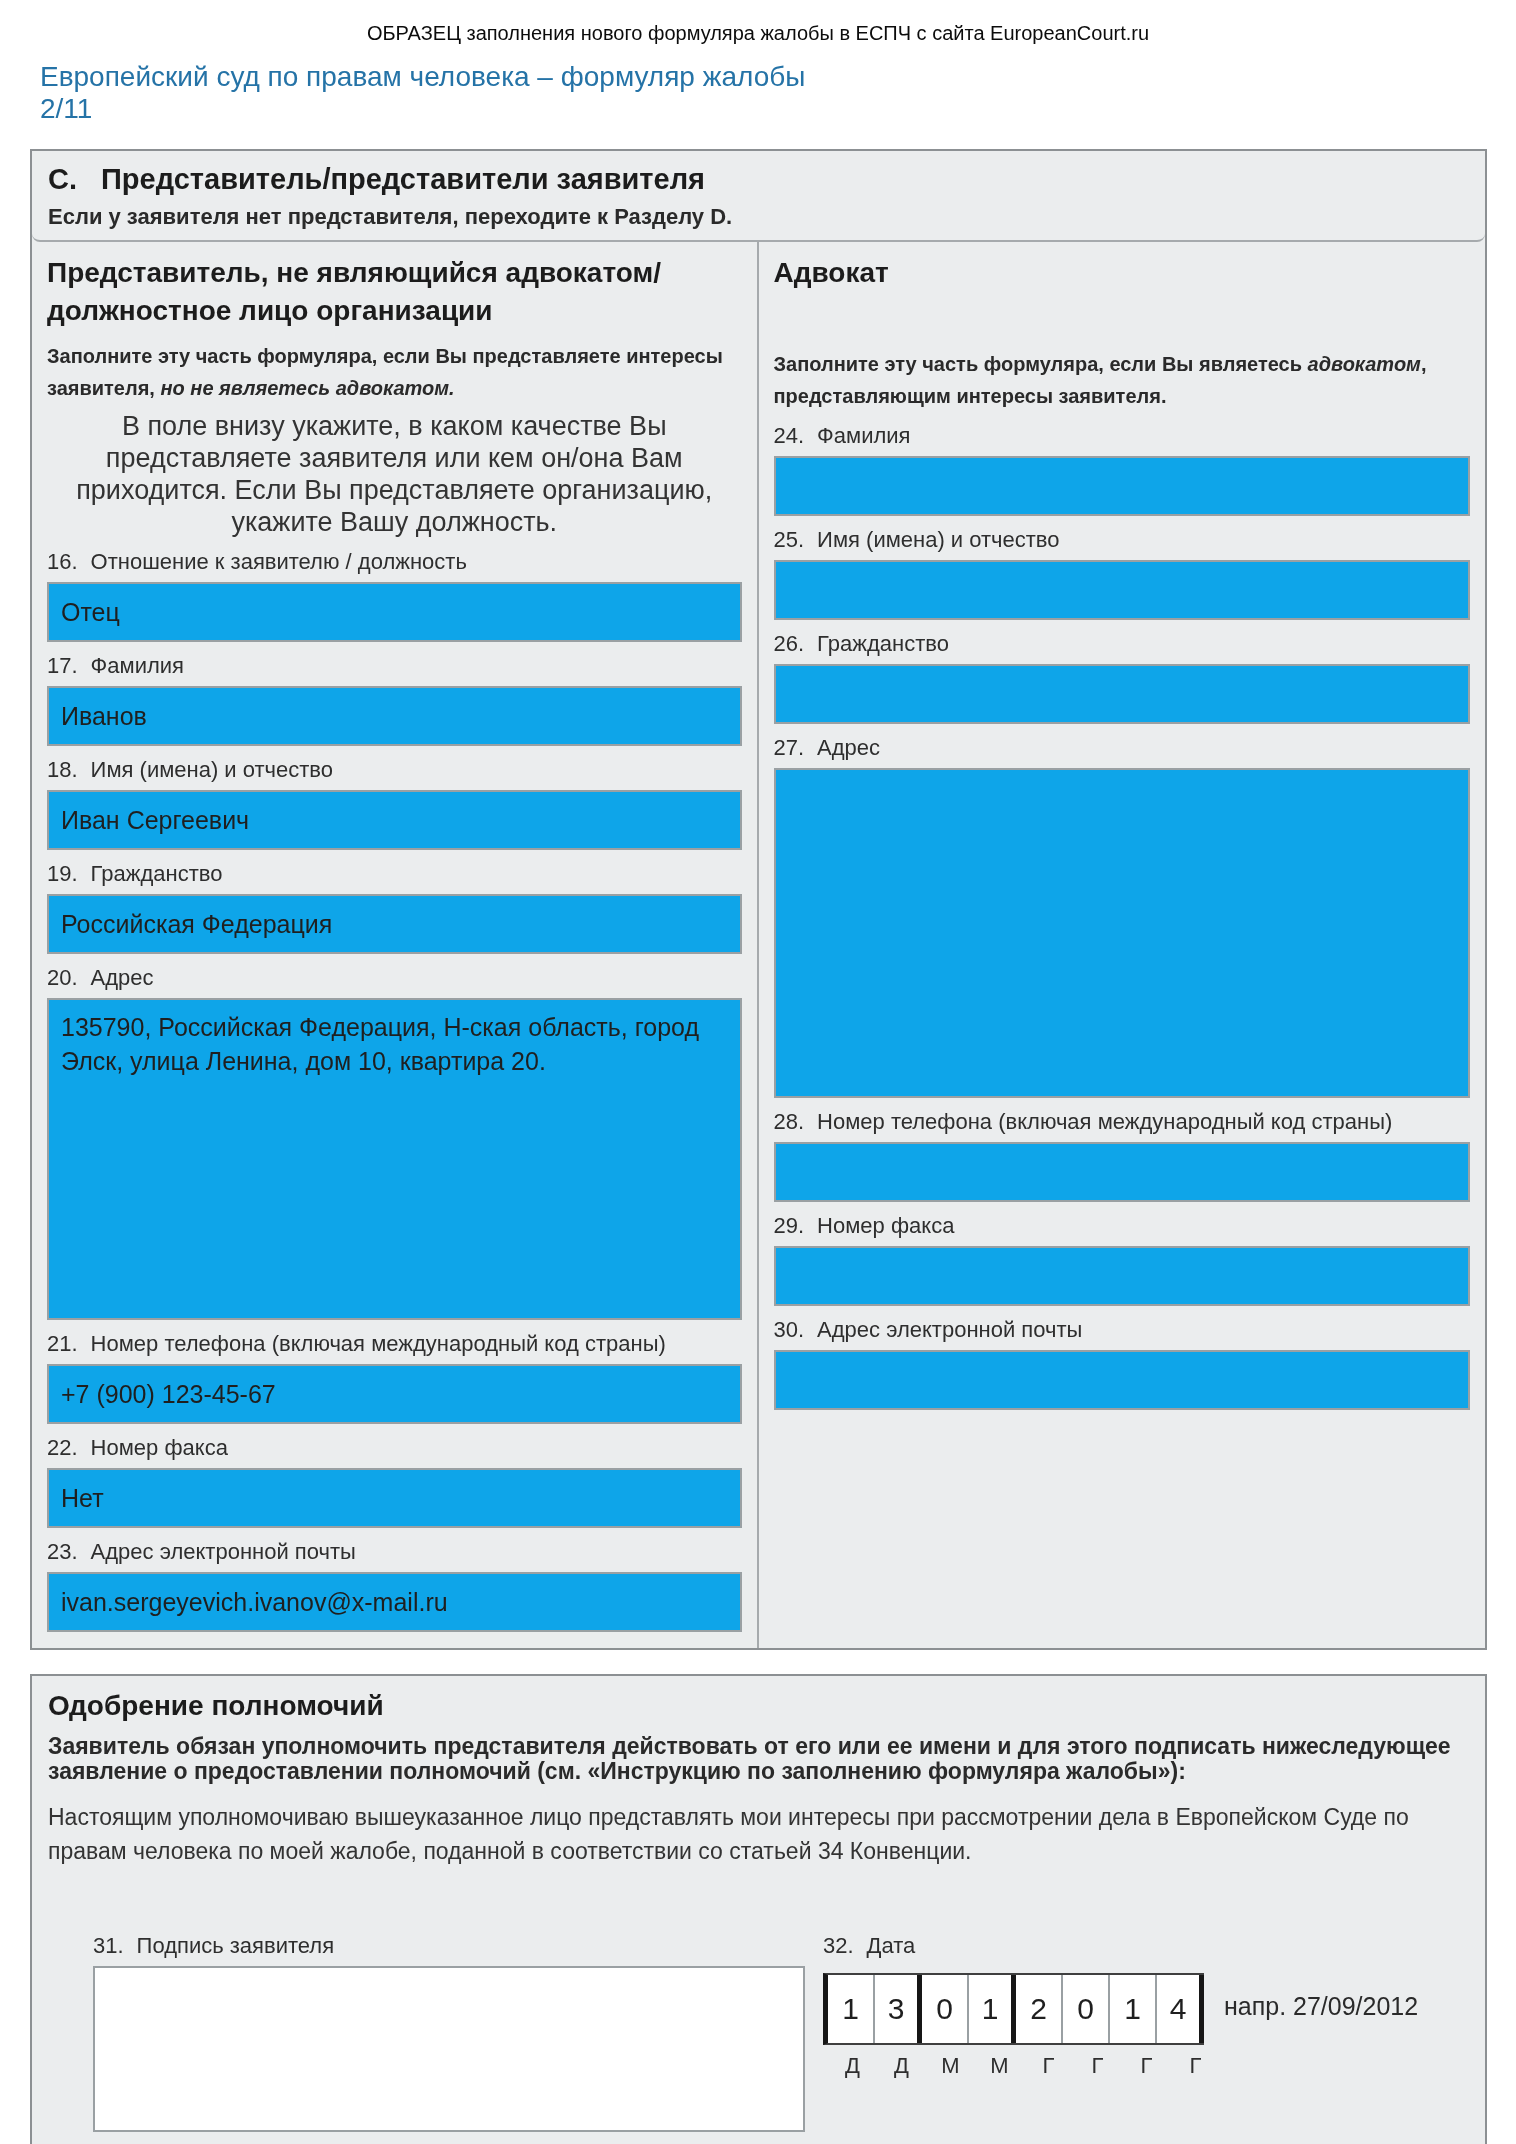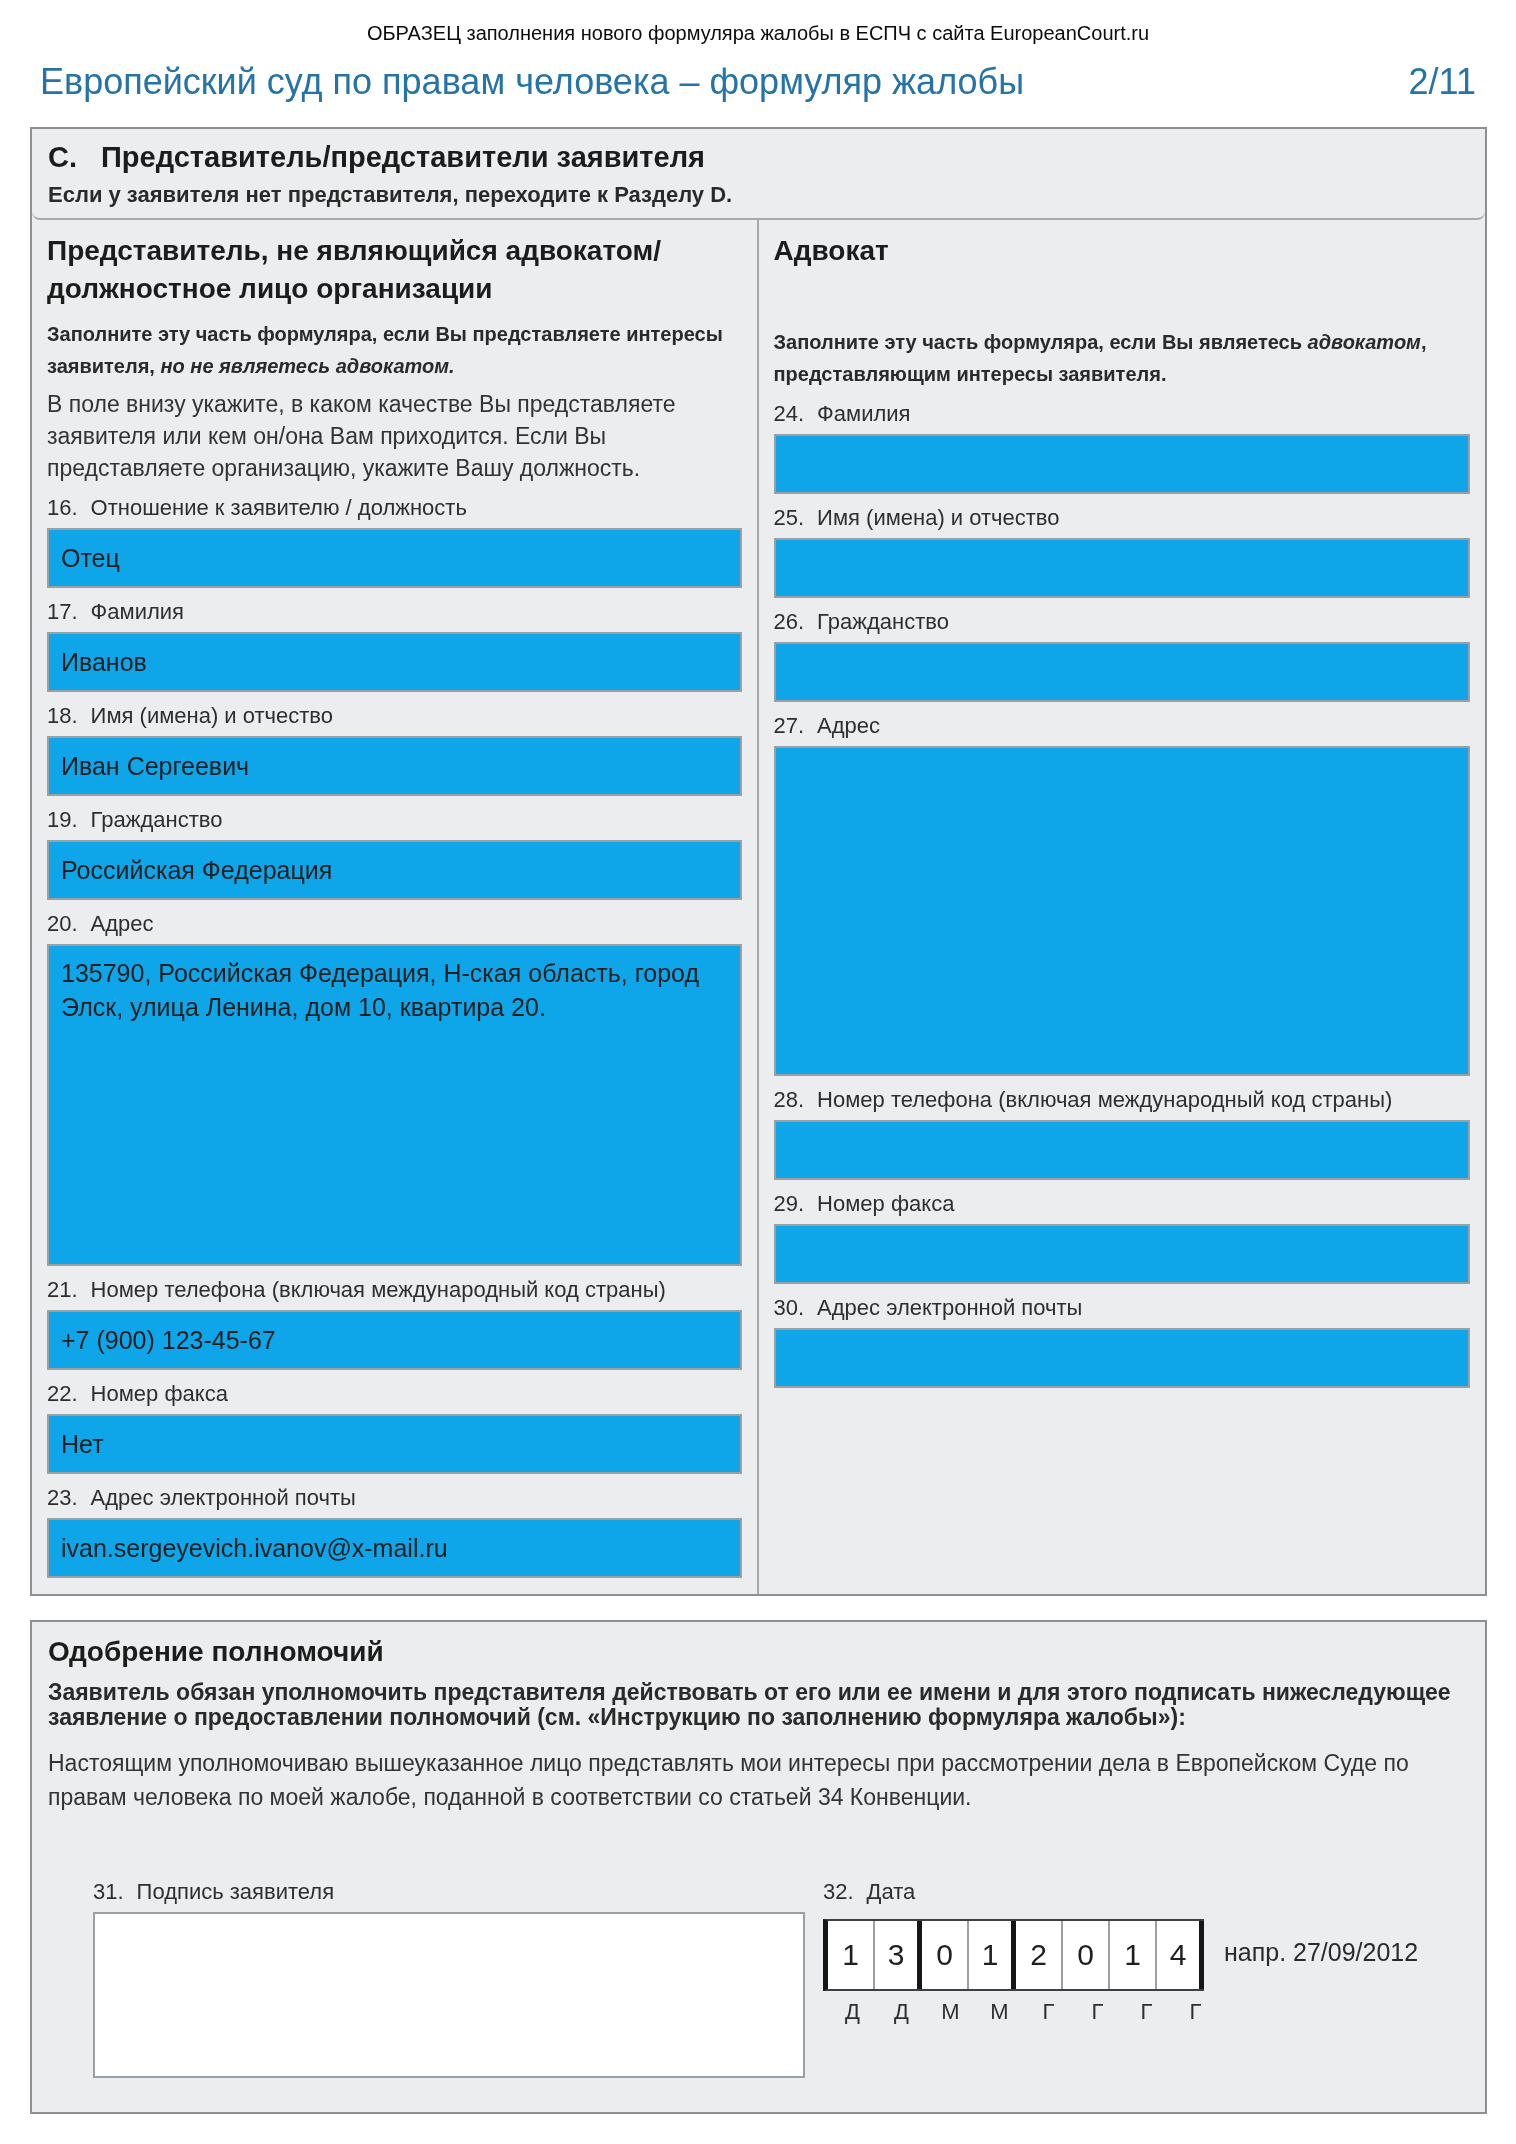--- a/index.html
+++ b/index.html
@@ -18,21 +18,22 @@
     text-align: center;
     font-size: 20px;
     color: #0c0c0c;
   }
   .titlebar {
     display: flex;
     justify-content: space-between;
     align-items: baseline;
     padding: 16px 40px 0 40px;
     color: #2573a7;
-    font-size: 36px;
+    font-size: 28px;
+    flex-direction: column;
   }
 
   
   .panel {
     margin: 24px 29px 0 30px;
     background: #ebedee;
     border: 2px solid #8c9093;
   }
   .sec-head {
     padding: 12px 16px 10px 16px;
@@ -45,21 +46,21 @@
 
   .columns { display: flex; align-items: stretch; }
   .col { width: 50%; padding: 12px 15px 16px 15px; }
   .col-left { border-right: 2px solid #a6aaad; }
 
   .col-heading {
     font-size: 28px; font-weight: bold; color: #1c1c1c; line-height: 38px;
   }
   .intro { margin-top: 10px; font-size: 20px; font-weight: bold; line-height: 32px; color: #2a2a2a; }
   .intro .bi { font-style: italic; }
-  .note { margin-top: 6px; font-size: 23px; line-height: 32px; color: #333333; }
+  .note { margin-top: 6px; font-size: 27px; line-height: 32px; color: #333333; text-align: center; }
   .adv-intro-gap { margin-top: 56px; }
 
   .field { margin-top: 10px; }
   .flabel { font-size: 22px; line-height: 27px; color: #2e2e2e; margin-bottom: 7px; }
   .flabel .fnum { display: inline-block; margin-right: 13px; }
   .tinput, .tarea {
     display: block;
     width: 100%;
     background: #0ea5e9;
     border: 2px solid #9aa0a3;

